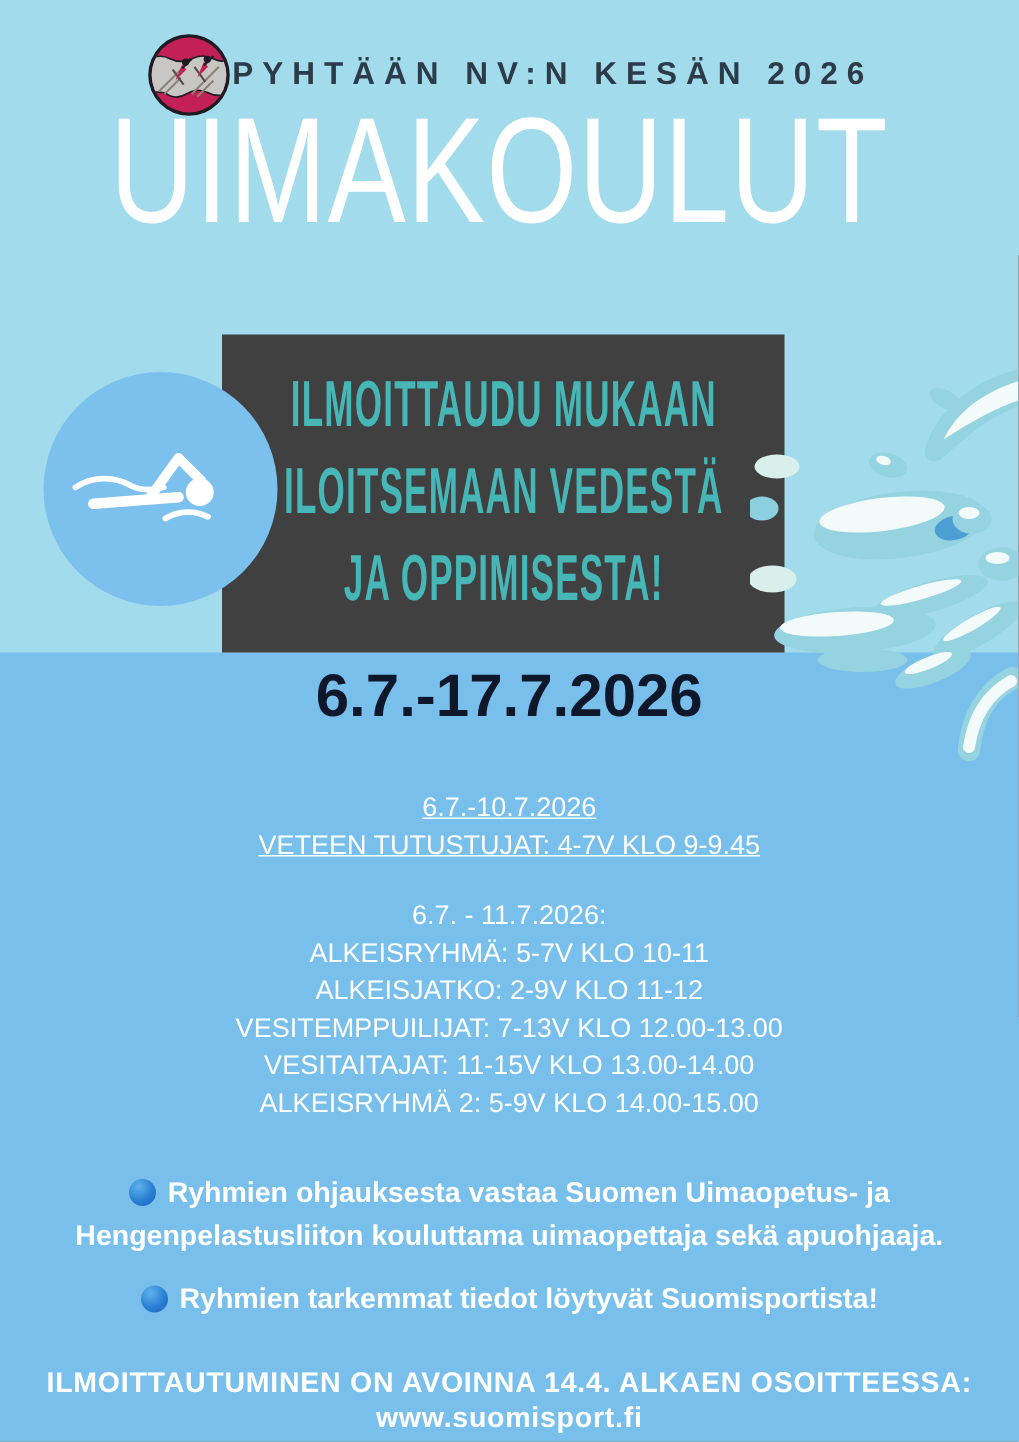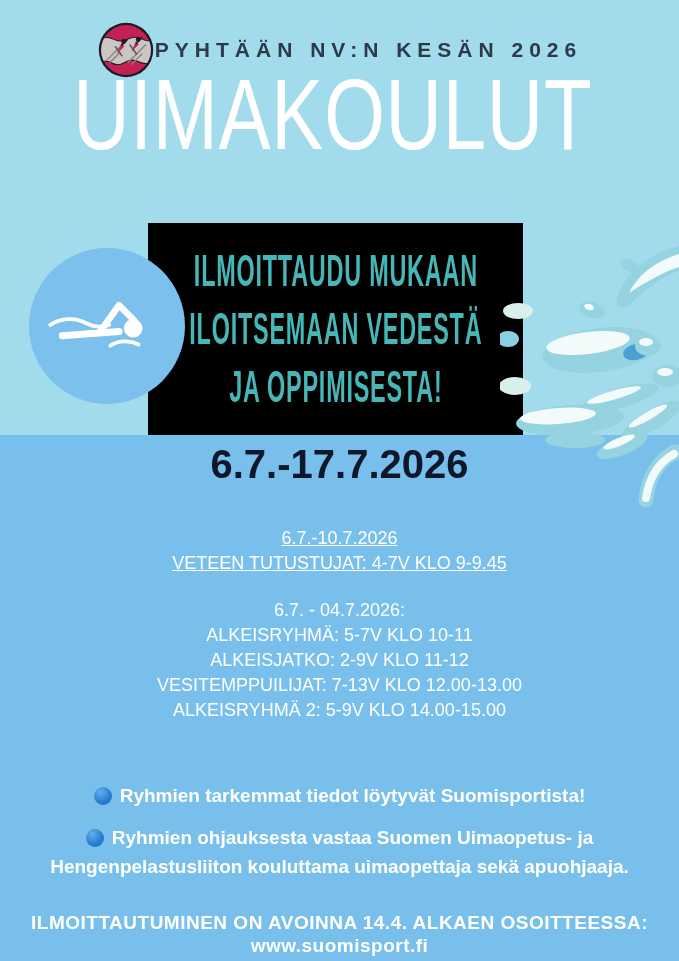--- a/index.html
+++ b/index.html
@@ -14,21 +14,21 @@
   
   .header{position:absolute;top:20px;left:0;width:679px;display:flex;align-items:center;justify-content:center;}
   .logo{width:58px;height:60px;flex:0 0 auto;}
   .club-line{font-size:21px;font-weight:bold;letter-spacing:6px;color:#2d3a48;white-space:nowrap;}
 
   .title-wrap{position:absolute;top:64px;left:0;width:610px;text-align:center;}
   .title{display:inline-block;font-size:100px;line-height:100px;font-weight:400;color:#ffffff;
     transform:scaleX(0.78);transform-origin:center;white-space:nowrap;letter-spacing:1px;}
 
   
-  .promo-box{position:absolute;left:148px;top:223px;width:375px;height:212px;background:#000000;
+  .promo-box{position:absolute;left:148px;top:223px;width:375px;height:212px;background:#404040;
     display:flex;align-items:center;justify-content:center;}
   .promo-text{transform:scale(0.78,1.45);transform-origin:center;text-align:center;
     color:#46b6b6;font-weight:bold;font-size:30px;line-height:40px;letter-spacing:1px;white-space:nowrap;}
 
   
   .swim-circle{position:absolute;left:29px;top:248px;width:156px;height:156px;border-radius:50%;
     background:#7cc0ee;display:flex;align-items:center;justify-content:center;}
 
   
   .splash{position:absolute;left:500px;top:240px;width:179px;height:280px;}
@@ -152,30 +152,31 @@
   </svg>
 
   <div class="date-heading">6.7.-17.7.2026</div>
 
   <div class="sched week1">
     <div>6.7.-10.7.2026</div>
     <div>VETEEN TUTUSTUJAT: 4-7V KLO 9-9.45</div>
   </div>
 
   <div class="sched full">
-    <div>6.7. - 04.7.2026:</div>
+    <div>6.7. - 11.7.2026:</div>
     <div>ALKEISRYHMÄ: 5-7V KLO 10-11</div>
     <div>ALKEISJATKO: 2-9V KLO 11-12</div>
     <div>VESITEMPPUILIJAT: 7-13V KLO 12.00-13.00</div>
+    <div>VESITAITAJAT: 11-15V KLO 13.00-14.00</div>
     <div>ALKEISRYHMÄ 2: 5-9V KLO 14.00-15.00</div>
   </div>
 
   <div class="notes">
+    <p class="note"><span class="bullet"></span><span>Ryhmien ohjauksesta vastaa Suomen Uimaopetus- ja Hengenpelastusliiton kouluttama uimaopettaja sekä apuohjaaja.</span></p>
     <p class="note"><span class="bullet"></span><span>Ryhmien tarkemmat tiedot löytyvät Suomisportista!</span></p>
-    <p class="note"><span class="bullet"></span><span>Ryhmien ohjauksesta vastaa Suomen Uimaopetus- ja Hengenpelastusliiton kouluttama uimaopettaja sekä apuohjaaja.</span></p>
   </div>
 
   <div class="footer">
     <div>ILMOITTAUTUMINEN ON AVOINNA 14.4. ALKAEN OSOITTEESSA:</div>
     <div>www.suomisport.fi</div>
   </div>
 
 </div>
 
 </body></html>

